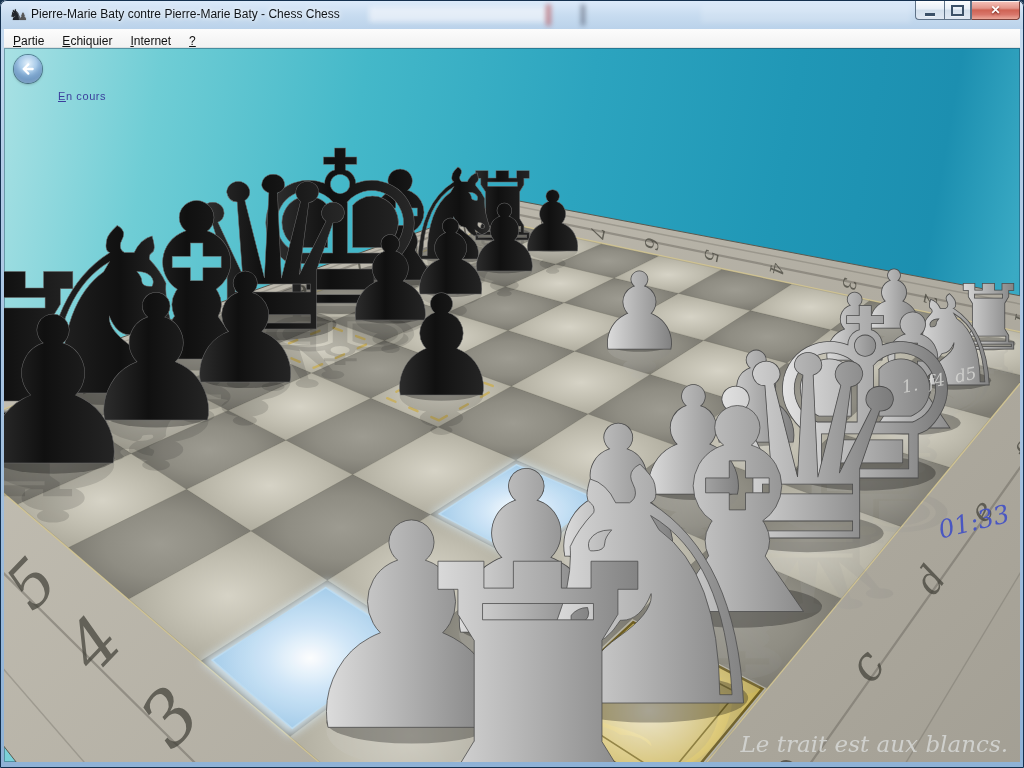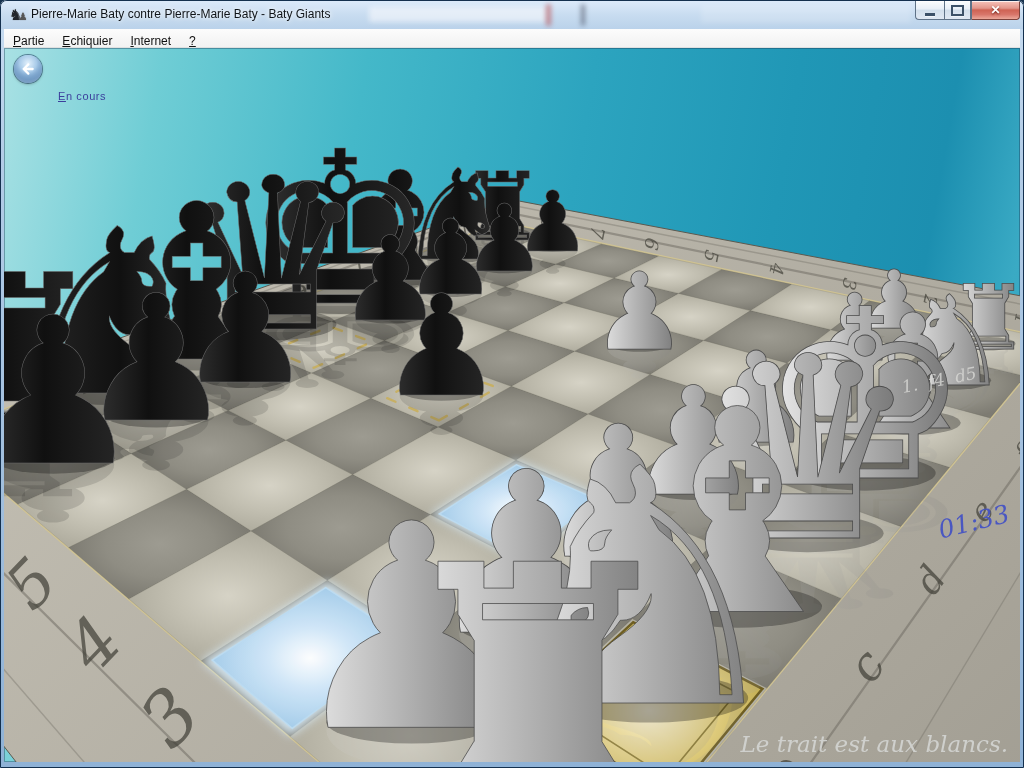--- a/index.html
+++ b/index.html
@@ -48,21 +48,21 @@
 <body>
 
 <div class="frame">
 
   <div class="titlebar">
     <div class="glass-hint" style="left:368px;top:6px;width:178px;height:15px;background:rgba(252,252,254,.55);"></div>
     <div class="glass-hint" style="left:545px;top:3px;width:5px;height:22px;background:rgba(185,60,62,.55);"></div>
     <div class="glass-hint" style="left:580px;top:3px;width:4px;height:22px;background:rgba(45,48,66,.5);"></div>
     <div class="glass-hint" style="left:700px;top:4px;width:210px;height:18px;background:rgba(255,255,255,.16);"></div>
     <span class="app-icon">♞<span class="small">♟</span></span>
-    <span class="title-text">Pierre-Marie Baty contre Pierre-Marie Baty - Baty Giants</span>
+    <span class="title-text">Pierre-Marie Baty contre Pierre-Marie Baty - Chess Chess</span>
     <div class="winbtns">
       <div class="winbtn btn-min">
           <div class="glyph-min"></div>
         </div>
       <div class="winbtn btn-max">
           <div class="glyph-max"></div>
         </div>
       <div class="winbtn btn-close">
           <span class="glyph-close">✕</span>
         </div>

